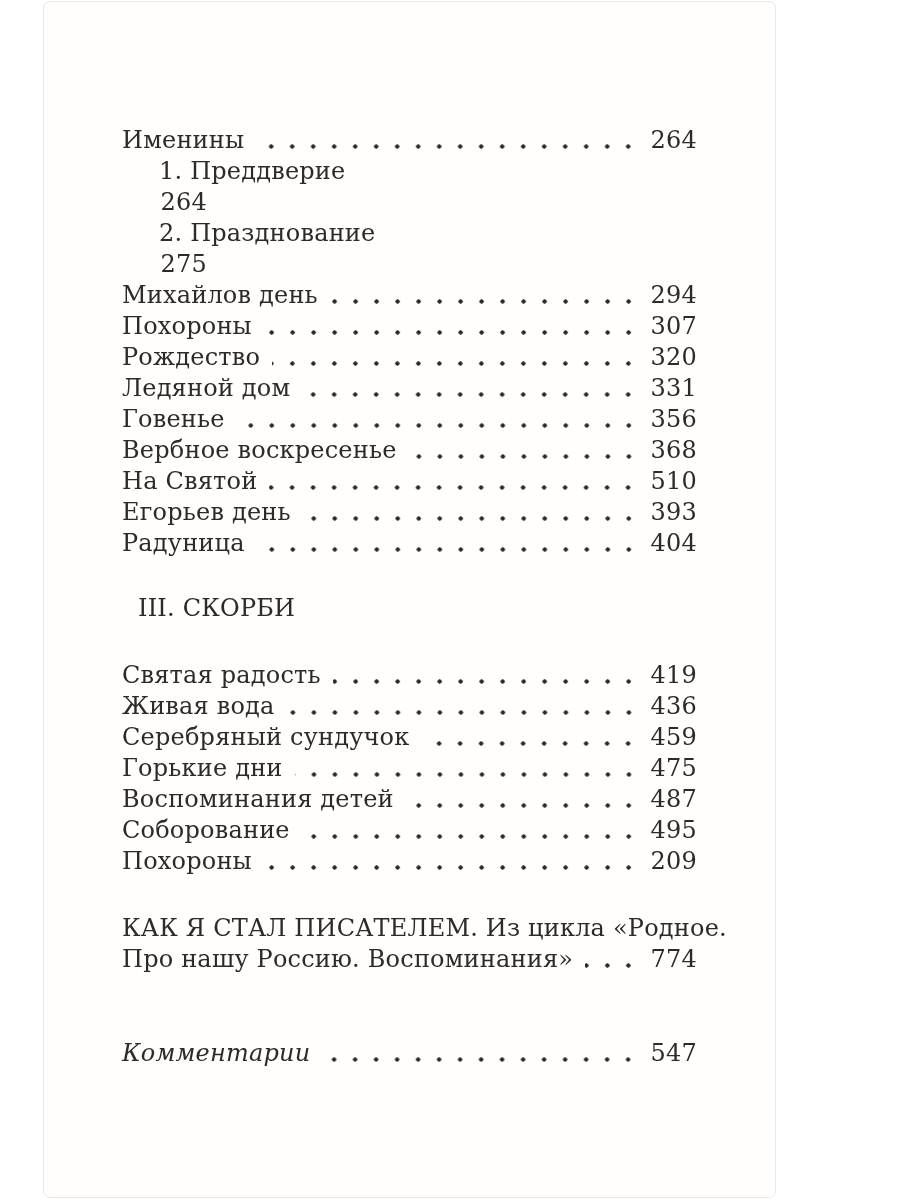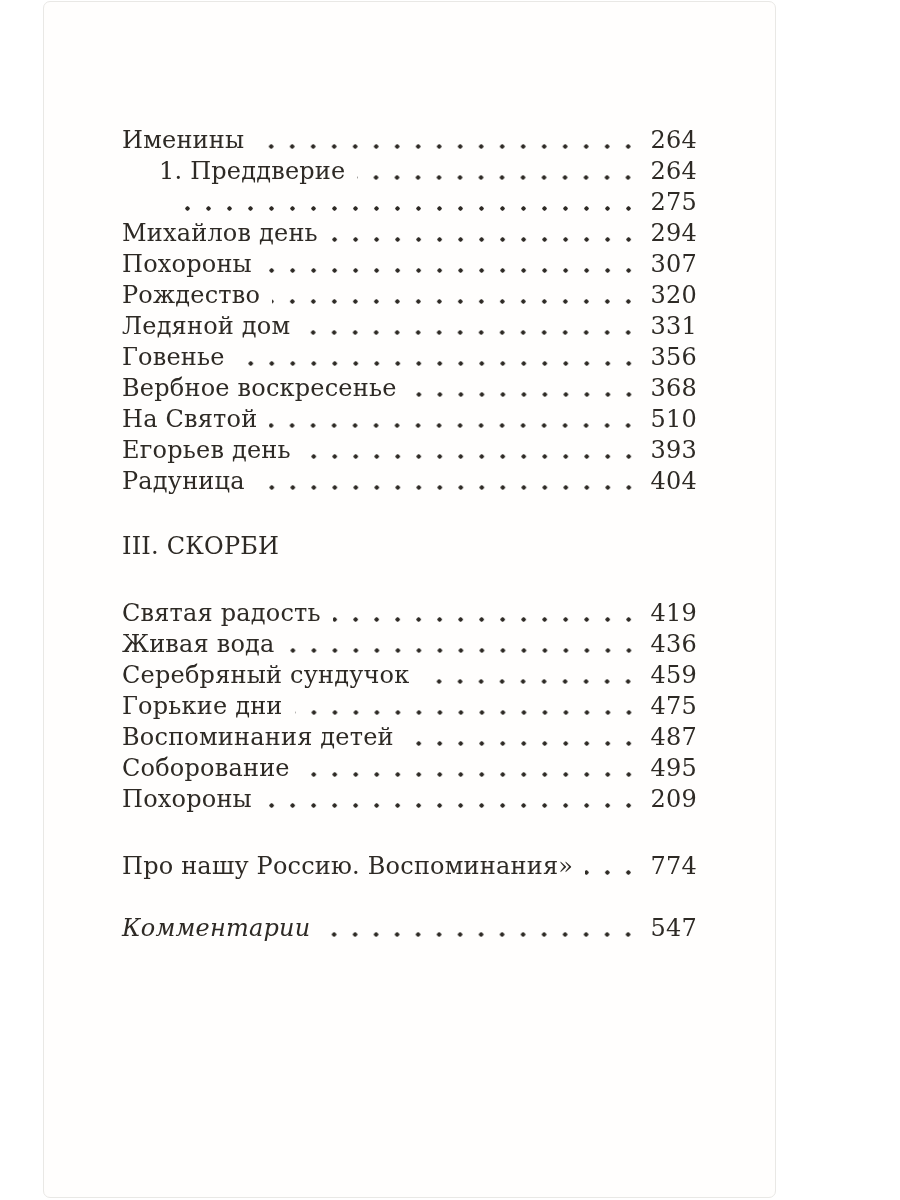--- a/index.html
+++ b/index.html
@@ -34,40 +34,40 @@
     color: #2e2a25;
     font-size: 24px;
     line-height: 31px;
     letter-spacing: 0.2px;
   }
   .toc-row {
     display: flex;
     align-items: baseline;
     min-height: 31px;
   }
-  .toc-row.indent { padding-left: 37px; }
+  .toc-row.indent { padding-left: 37px; flex-direction: column; }
   .toc-label { white-space: pre; }
-  .toc-label.italic { font-style: italic; }
+  .toc-label.italic { font-style: italic; margin-top: 32px; }
   .toc-leader {
     flex: 1 1 auto;
     align-self: stretch;
     margin-left: 12px;
     margin-right: 10px;
     background-image: radial-gradient(circle, #2e2a25 1.9px, rgba(0,0,0,0) 2.4px);
     background-size: 21px 5px;
     background-repeat: repeat-x;
     background-position: right 0 bottom 7px;
   }
   .toc-page {
     min-width: 48px;
     text-align: right;
     white-space: nowrap;
   }
   .section-heading {
-    margin: 34px 0 36px 0;
+    margin: 34px 0 36px 16px;
   }
   .writer-block { margin-top: 36px; }
   .comments-row { margin-top: 31px; }
 </style>
 </head>
 <body>
 
 <div class="photo-canvas">
   <div class="page-frame">
     <div class="toc">
@@ -79,20 +79,21 @@
     <span class="toc-page">264</span>
   </div>
 
   <div class="toc-row indent">
     <span class="toc-label">1. Преддверие</span>
     <span class="toc-leader"></span>
     <span class="toc-page">264</span>
   </div>
 
   <div class="toc-row indent">
+    <span class="toc-label">2. Празднование</span>
     <span class="toc-leader"></span>
     <span class="toc-page">275</span>
   </div>
 
   <div class="toc-row">
     <span class="toc-label">Михайлов день</span>
     <span class="toc-leader"></span>
     <span class="toc-page">294</span>
   </div>
 
@@ -188,20 +189,23 @@
 
 
   <div class="toc-row">
     <span class="toc-label">Похороны</span>
     <span class="toc-leader"></span>
     <span class="toc-page">209</span>
   </div>
 </div>
 
       <div class="writer-block">
+        <div class="toc-row">
+          <span class="toc-label">КАК Я СТАЛ ПИСАТЕЛЕМ. Из цикла «Родное.</span>
+        </div>
         <div class="toc-row">
           <span class="toc-label">Про нашу Россию. Воспоминания»</span>
           <span class="toc-leader"></span>
           <span class="toc-page">774</span>
         </div>
       </div>
 
       <div class="toc-row comments-row">
         <span class="toc-label italic">Комментарии</span>
         <span class="toc-leader"></span>

